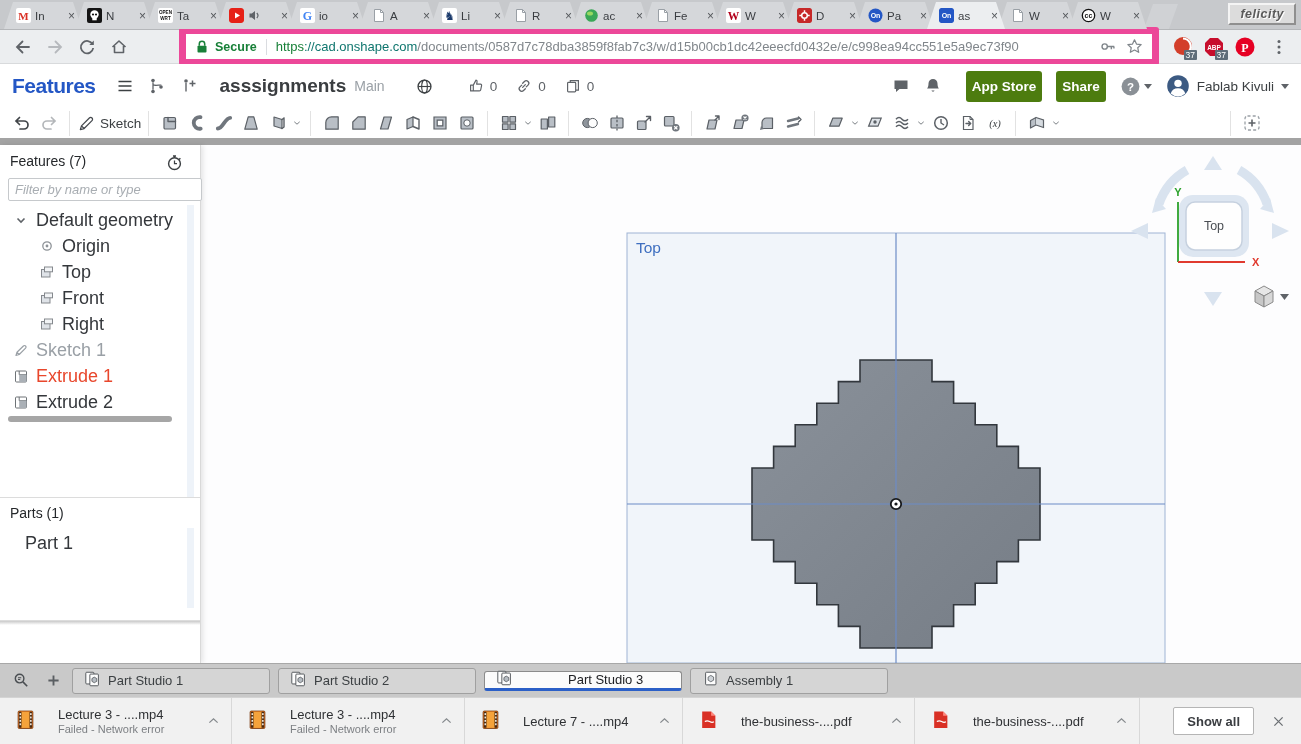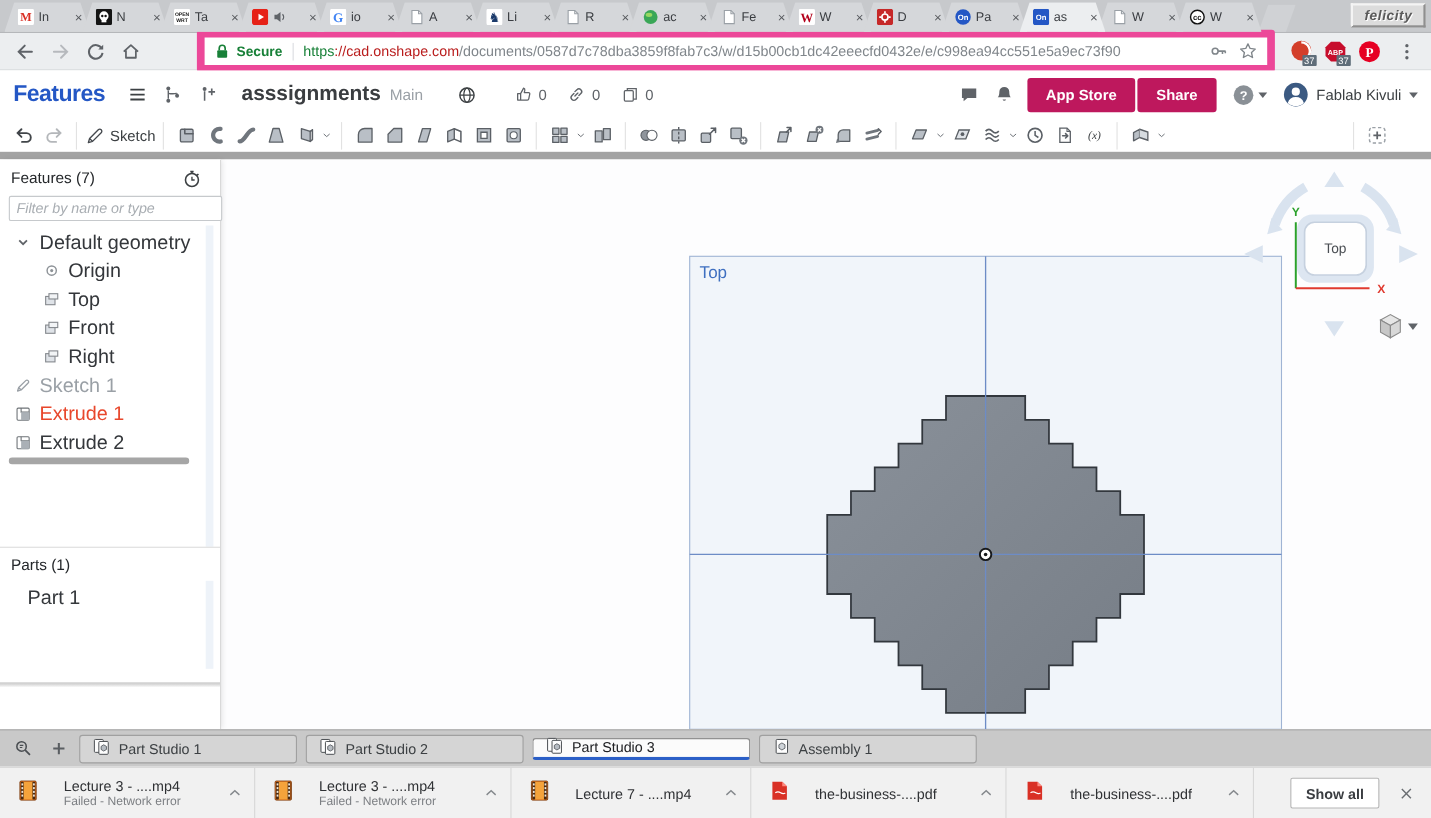--- a/index.html
+++ b/index.html
@@ -28,36 +28,36 @@
             text-shadow:1px 1px 0 #fff;}
   
   #addr{top:30px;height:34px;background:#eceef0;border-bottom:1px solid #d8dadc;
         display:flex;align-items:center;padding:0 10px;}
   .navbtn{width:25px;height:25px;margin-right:7px;flex:none;display:flex;align-items:center;justify-content:center;}
   #omnibox{flex:1;height:25px;background:#fff;border:7px solid #ec4899;border-radius:3px;
            display:flex;align-items:center;padding:0 7px;min-width:0;margin-right:4px;margin-left:41px;}
   .sec{color:#188038;font-size:12.5px;font-weight:bold;margin:0 9px 0 4px;flex:none;}
   .osep{width:1px;height:16px;background:#dadce0;margin-right:9px;flex:none;}
   .url{font-size:13px;white-space:nowrap;overflow:hidden;flex:1;min-width:0;}
-  .url .sch{color:#188038;}.url .host{color:#b91c1c;}.url .path{color:#80868b;}
+  .url .sch{color:#188038;}.url .host{color:#0f766e;}.url .path{color:#80868b;}
   .boxbtn{flex:none;width:22px;height:22px;display:flex;align-items:center;justify-content:center;margin-left:4px;}
   .ext{position:relative;width:22px;height:22px;margin-left:9px;flex:none;}
   .badge{position:absolute;right:-3px;bottom:-2px;background:#5f6d79;color:#fff;font-size:8.5px;
          padding:0 2px;line-height:10px;border-radius:1px;}
   
   #oshead{top:64px;height:44px;background:#fff;display:flex;align-items:center;padding:0 12px;}
   .oslogo{font-size:21px;font-weight:bold;color:#2457c5;letter-spacing:-.5px;margin-right:16px;}
   .hicon{width:26px;height:26px;display:flex;align-items:center;justify-content:center;margin-right:6px;}
   .doctitle{font-size:19px;font-weight:bold;color:#3a3d40;margin:0 8px 0 12px;}
   .wsname{font-size:14px;color:#9aa0a6;margin-right:30px;}
   .cnt{display:flex;align-items:center;margin-right:18px;font-size:13.5px;color:#5f6368;}
   .cnt svg{margin-right:5px;}
   .hdright{margin-left:auto;display:flex;align-items:center;}
-  .blubtn{background:#be185d;color:#fff;font-size:13.5px;font-weight:bold;padding:8px 17px;
-          border-radius:3px;margin-left:2px;}
+  .blubtn{background:#4d7c0f;color:#fff;font-size:13.5px;font-weight:bold;padding:8px 6px;
+          border-radius:3px;margin-left:14px;}
   .helpwrap,.userwrap{display:flex;align-items:center;margin-left:14px;}
   .uname{font-size:13.5px;color:#3c4043;margin:0 4px 0 7px;}
   .care{width:0;height:0;border-left:4px solid transparent;border-right:4px solid transparent;
         border-top:5px solid #5f6368;margin-left:3px;}
   
   #ostb{top:108px;height:37px;background:#fff;border-bottom:7px solid #a3a3a3;
         display:flex;align-items:center;padding:0 8px;}
   .tbi{height:28px;min-width:27px;display:flex;align-items:center;justify-content:center;border-radius:2px;flex:none;}
   .tbdiv{width:1px;height:25px;background:#e2e2e2;margin:0 7px;flex:none;}
   .tbchev{width:12px;height:28px;display:flex;align-items:center;flex:none;}
@@ -80,21 +80,21 @@
   .pdiv{position:absolute;left:0;width:200px;height:1px;background:#dcdcdc;}
   .pshadow{position:absolute;left:0;width:200px;height:4px;background:linear-gradient(#c9c9c9,rgba(255,255,255,0));}
   
   #ostabs{top:663px;height:34px;background:#c9c9c9;border-top:1px solid #a8a8a8;
           display:flex;align-items:center;padding:0 8px;}
   .barbtn{width:26px;height:26px;display:flex;align-items:center;justify-content:center;margin-right:6px;flex:none;}
   .pstab{height:26px;display:flex;align-items:center;padding:0 11px;width:198px;box-sizing:border-box;
          background:#d5d5d5;border:1px solid #a0a0a0;border-radius:3px;margin-right:8px;
          font-size:13px;color:#3c4043;flex:none;}
   .pstab svg{margin-right:6px;flex:none;}
-  .pstab.active{background:#fbfbfb;border-color:#8b8b8b;border-bottom:3px solid #2b5fc7;height:20px;color:#202124;}
+  .pstab.active{background:#fbfbfb;border-color:#8b8b8b;border-bottom:3px solid #2b5fc7;height:20px;color:#202124;gap:48px;}
   
   #dlbar{top:697px;height:47px;background:#f1f1f1;border-top:1px solid #d4d4d4;display:flex;align-items:center;}
   .dli{height:100%;display:flex;align-items:center;padding:0 8px 0 16px;border-right:1px solid #d8d8d8;box-sizing:border-box;flex:none;gap:12px;}
   .dltxt{margin-left:11px;min-width:0;flex:1;}
   .dlname{font-size:13px;color:#2f3134;white-space:nowrap;}
   .dlstatus{font-size:11px;color:#7c7f83;margin-top:1px;white-space:nowrap;}
   .dlchev{flex:none;width:20px;height:20px;display:flex;align-items:center;justify-content:center;margin-left:8px;}
   #dlright{margin-left:auto;display:flex;align-items:center;padding-right:12px;}
   #showall{height:26px;padding:0 13px;background:#fff;border:1px solid #b5b5b5;border-radius:2px;
            font-size:13px;font-weight:bold;color:#3a3d41;display:flex;align-items:center;}

